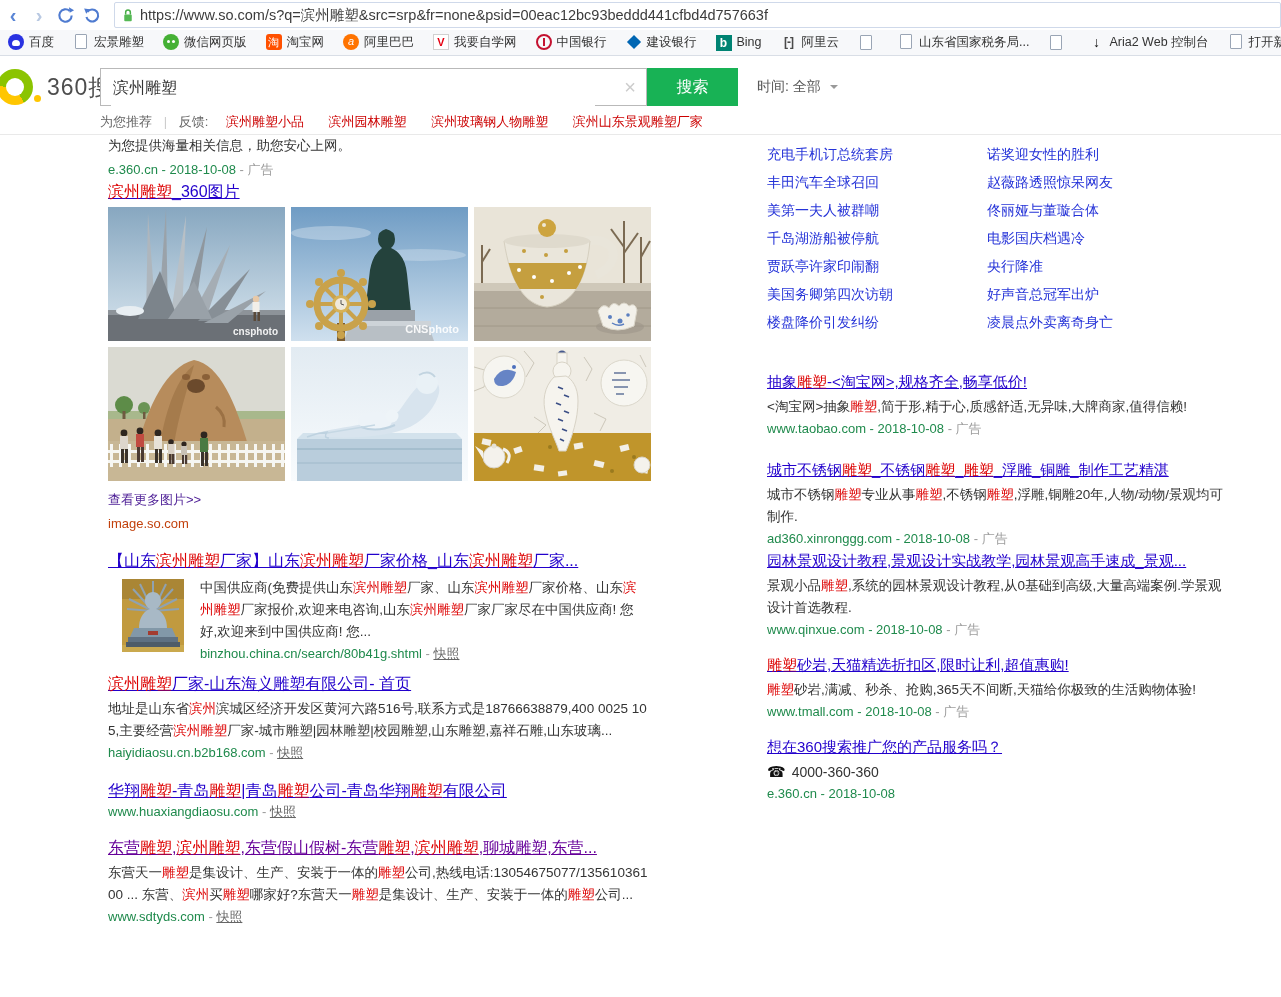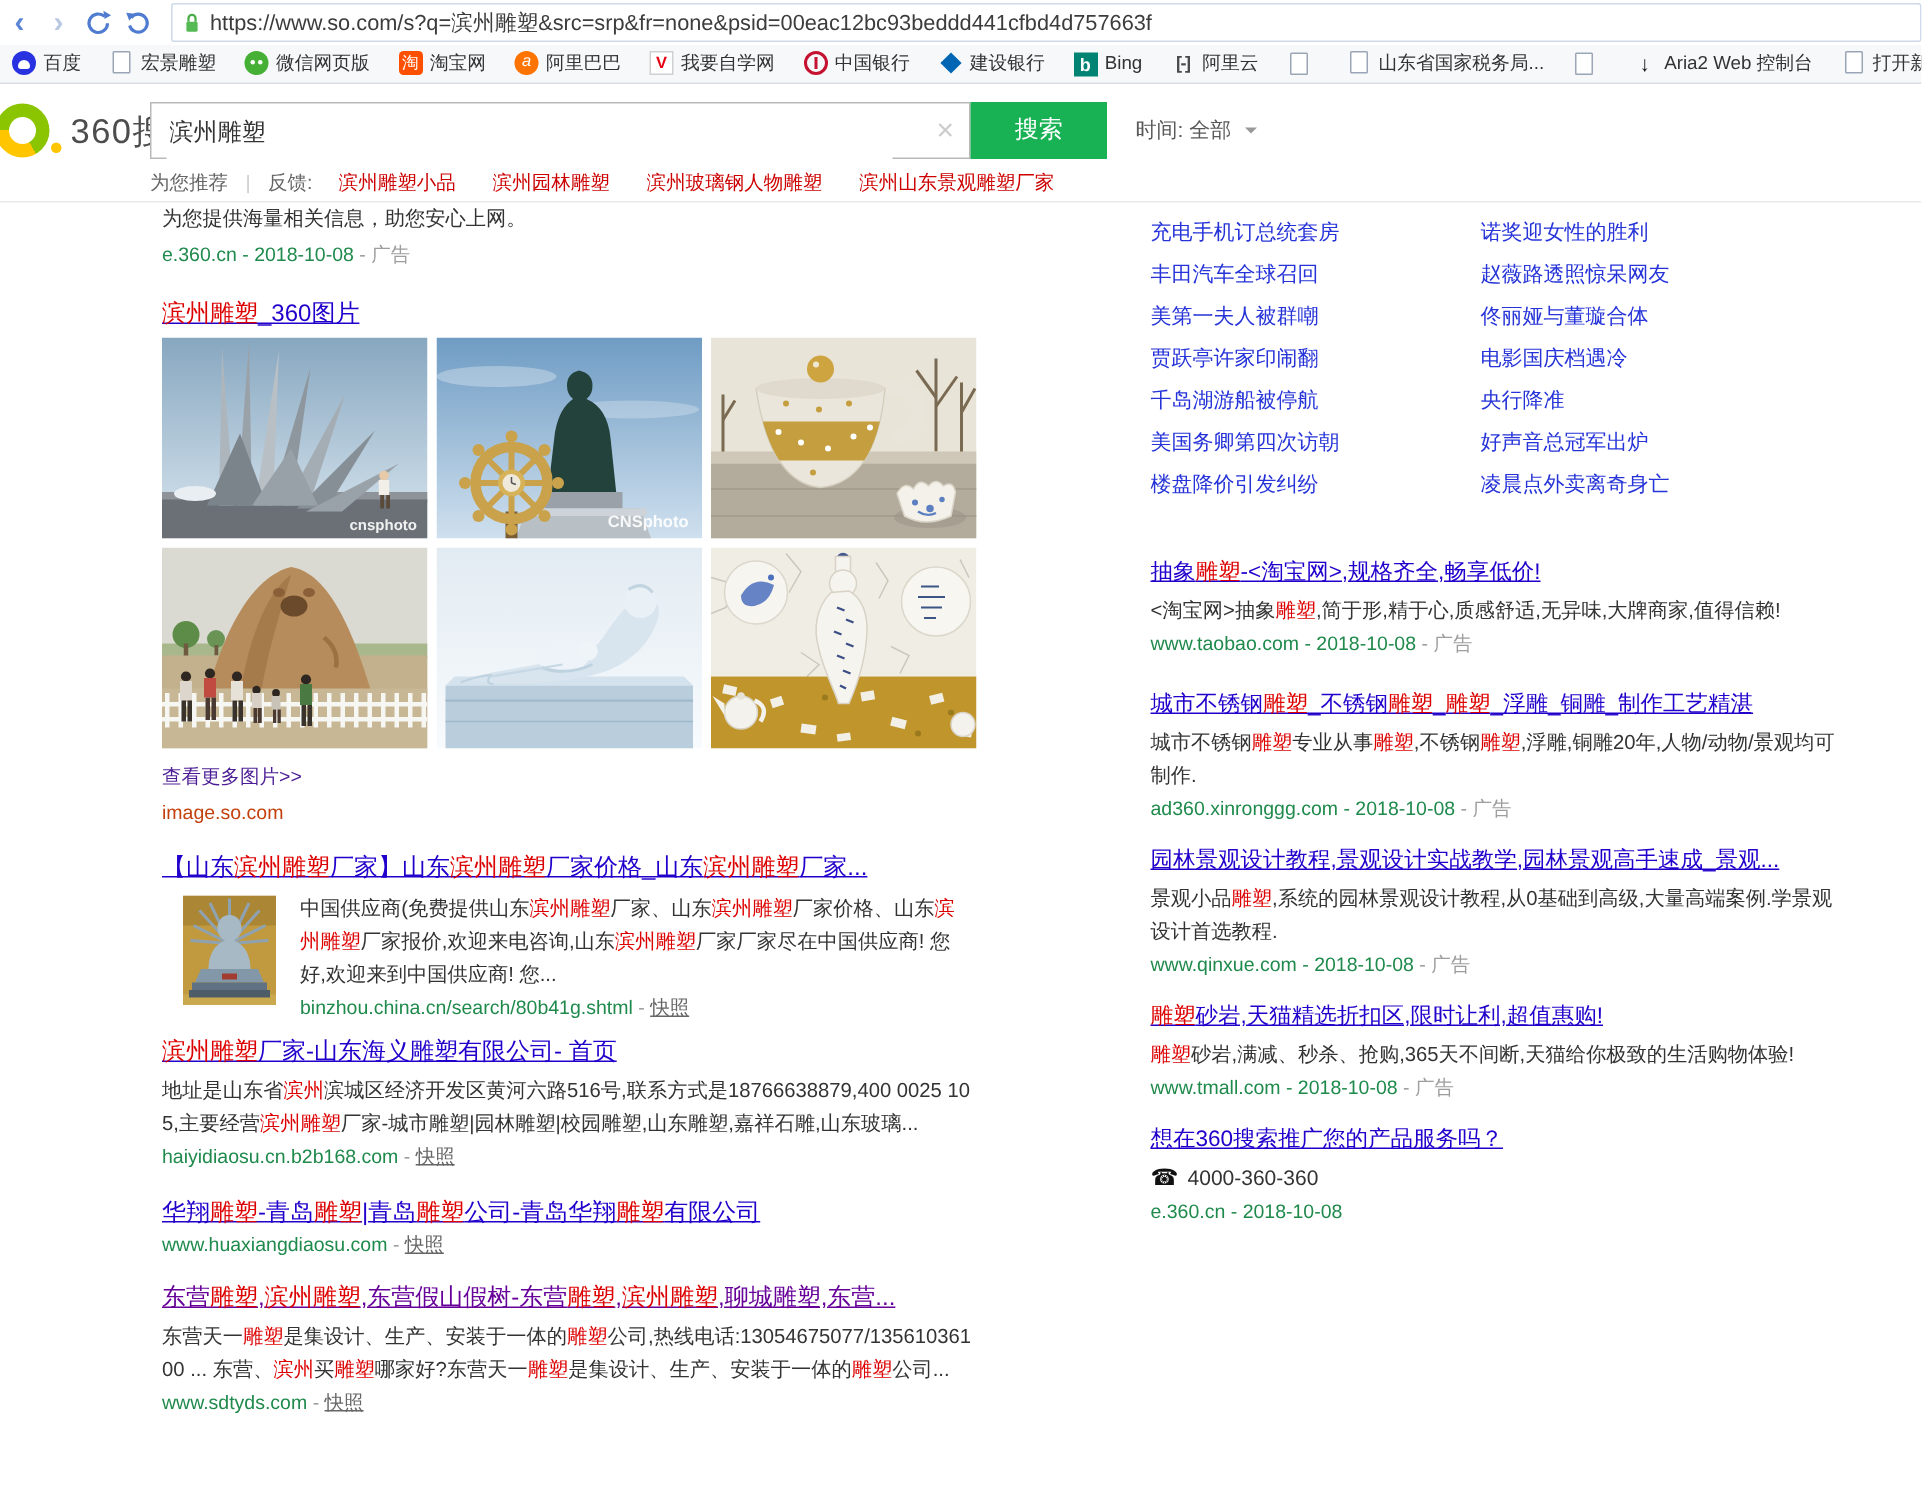--- a/index.html
+++ b/index.html
@@ -190,21 +190,21 @@
     <a class="sg">滨州玻璃钢人物雕塑</a>
     <a class="sg">滨州山东景观雕塑厂家</a>
   </div>
 </div>
 
 <div id="left-col">
 
   <div class="rbody" style="line-height:20px">为您提供海量相关信息，助您安心上网。</div>
   <div class="citeline" style="margin-top:3px"><span class="seg-cite">e.360.cn - 2018-10-08</span><span class="seg-dash"> - </span><span class="seg-ad">广告</span></div>
 
-  <div style="margin-top:18px">
+  <div style="">
     <a class="rtitle"><span class="seg-hl">滨州雕塑</span><span>_360图片</span></a>
   </div>
 
   <div class="img-grid">
     <svg class="timg" viewBox="0 0 177 134">
       <defs>
           <linearGradient id="sky1" x1="0" y1="0" x2="0" y2="1">
             <stop offset="0" stop-color="#87a7c0"></stop>
             <stop offset="1" stop-color="#d9e6ef"></stop>
           </linearGradient>
@@ -511,22 +511,22 @@
   </div>
 
 </div>
 
 <div id="right-col">
   <div class="news">
     <div>
       <a>充电手机订总统套房</a>
       <a>丰田汽车全球召回</a>
       <a>美第一夫人被群嘲</a>
+      <a>千岛湖游船被停航</a>
       <a>贾跃亭许家印闹翻</a>
-      <a>千岛湖游船被停航</a>
       <a>美国务卿第四次访朝</a>
       <a>楼盘降价引发纠纷</a>
     </div>
     <div>
       <a>诺奖迎女性的胜利</a>
       <a>赵薇路透照惊呆网友</a>
       <a>佟丽娅与董璇合体</a>
       <a>电影国庆档遇冷</a>
       <a>央行降准</a>
       <a>好声音总冠军出炉</a>
@@ -539,21 +539,21 @@
     <div class="adbody" style="margin-top:4px"><span>&lt;淘宝网&gt;抽象</span><span class="seg-hl">雕塑</span><span>,简于形,精于心,质感舒适,无异味,大牌商家,值得信赖!</span></div>
     <div class="citeline"><span class="seg-cite">www.taobao.com - 2018-10-08</span><span class="seg-dash"> - </span><span class="seg-ad">广告</span></div>
   </div>
 
   <div style="margin-top:20px">
     <a class="adtitle"><span>城市不锈钢</span><span class="seg-hl">雕塑</span><span>_不锈钢</span><span class="seg-hl">雕塑</span><span>_</span><span class="seg-hl">雕塑</span><span>_浮雕_铜雕_制作工艺精湛</span></a>
     <div class="adbody" style="margin-top:4px"><span>城市不锈钢</span><span class="seg-hl">雕塑</span><span>专业从事</span><span class="seg-hl">雕塑</span><span>,不锈钢</span><span class="seg-hl">雕塑</span><span>,浮雕,铜雕20年,人物/动物/景观均可制作.</span></div>
     <div class="citeline"><span class="seg-cite">ad360.xinronggg.com - 2018-10-08</span><span class="seg-dash"> - </span><span class="seg-ad">广告</span></div>
   </div>
 
-  <div style="margin-top:14px">
+  <div style="margin-top:1px">
     <a class="adtitle"><span>园林景观设计教程,景观设计实战教学,园林景观高手速成_景观...</span></a>
     <div class="adbody" style="margin-top:4px"><span>景观小品</span><span class="seg-hl">雕塑</span><span>,系统的园林景观设计教程,从0基础到高级,大量高端案例.学景观设计首选教程.</span></div>
     <div class="citeline"><span class="seg-cite">www.qinxue.com - 2018-10-08</span><span class="seg-dash"> - </span><span class="seg-ad">广告</span></div>
   </div>
 
   <div style="margin-top:14px">
     <a class="adtitle"><span class="seg-hl">雕塑</span><span>砂岩,天猫精选折扣区,限时让利,超值惠购!</span></a>
     <div class="adbody" style="margin-top:4px"><span class="seg-hl">雕塑</span><span>砂岩,满减、秒杀、抢购,365天不间断,天猫给你极致的生活购物体验!</span></div>
     <div class="citeline"><span class="seg-cite">www.tmall.com - 2018-10-08</span><span class="seg-dash"> - </span><span class="seg-ad">广告</span></div>
   </div>

